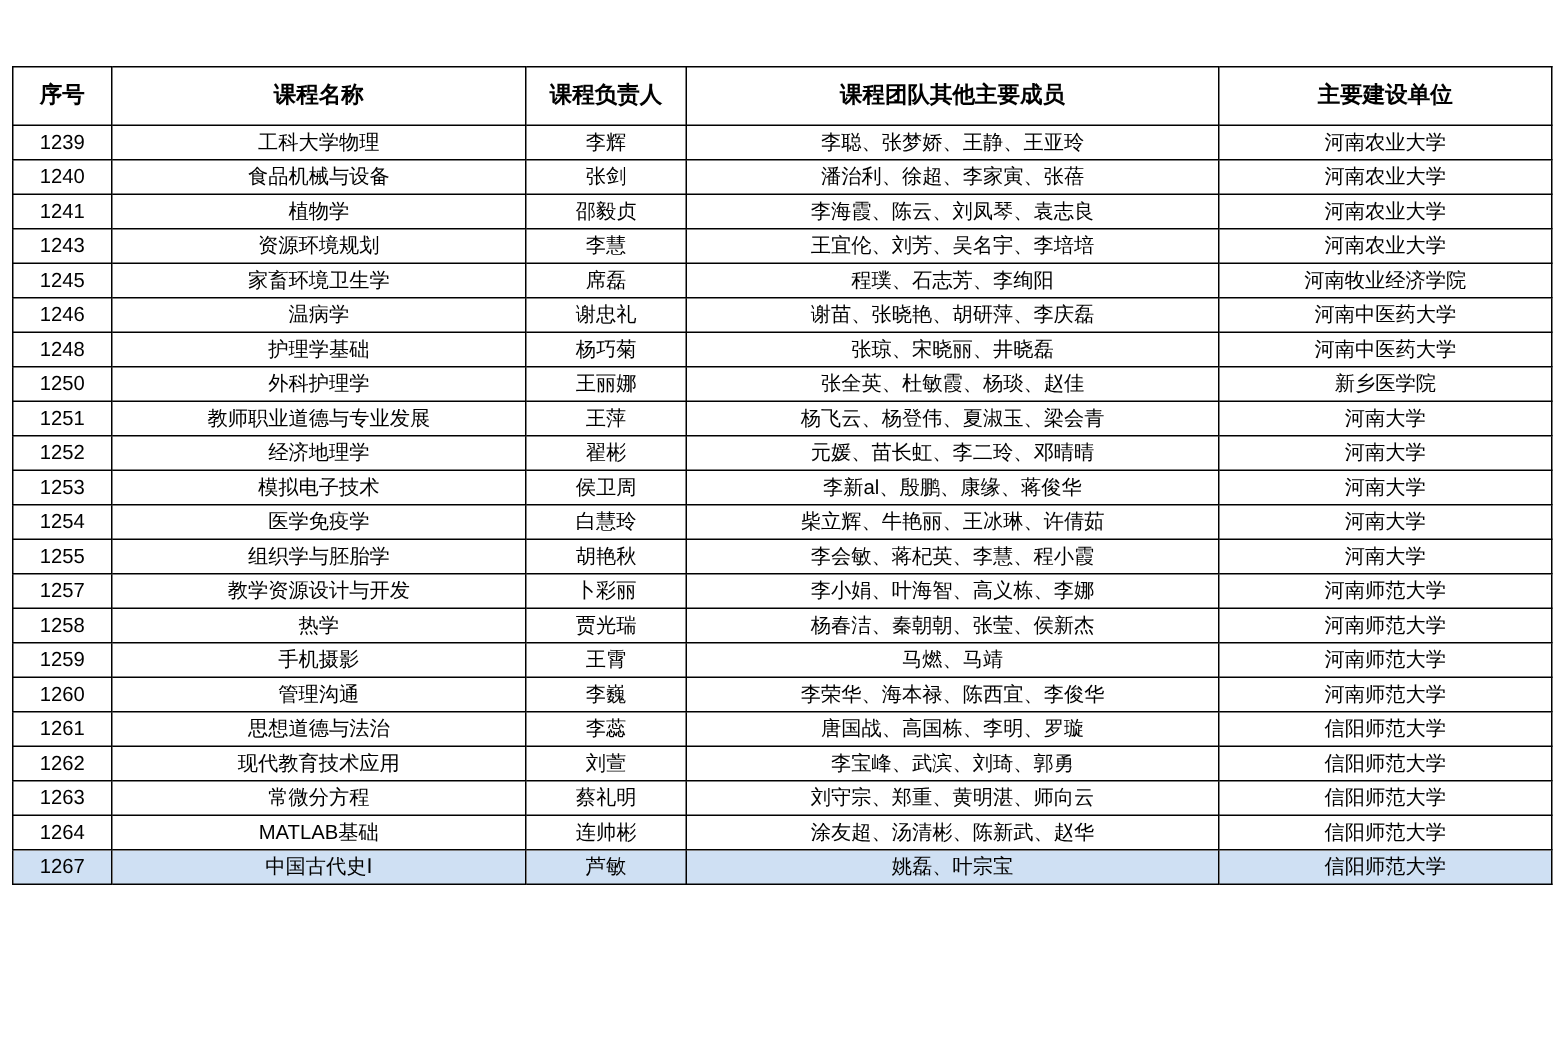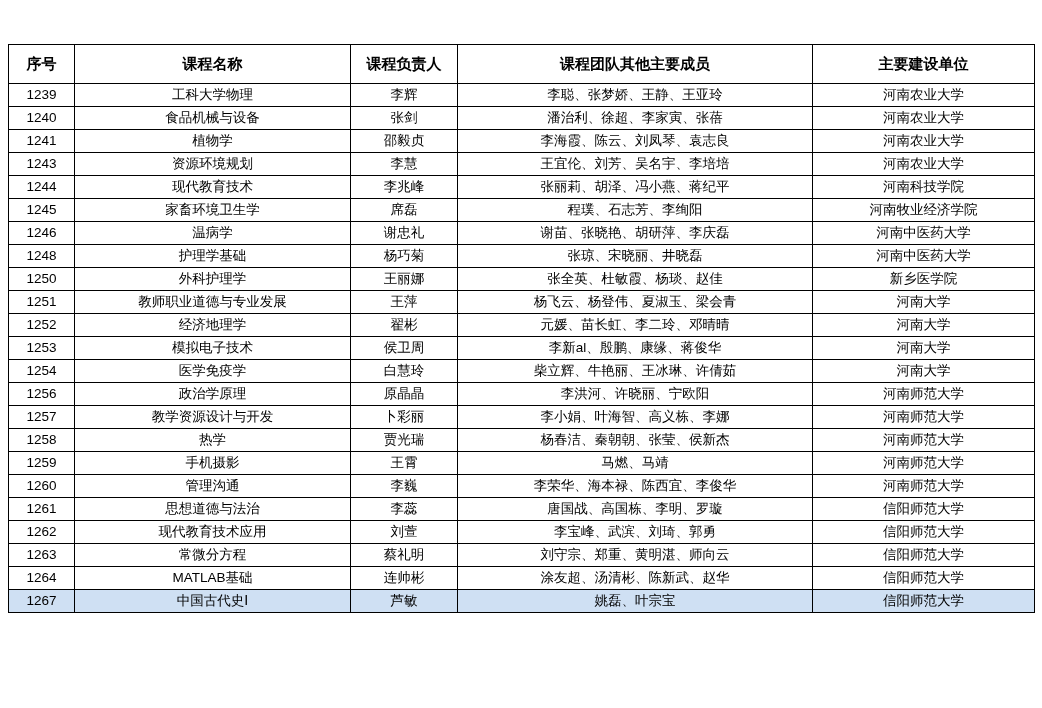--- a/index.html
+++ b/index.html
@@ -106,27 +106,20 @@
           <td>河南农业大学</td>
         </tr>
         <tr>
           <td>1243</td>
           <td>资源环境规划</td>
           <td>李慧</td>
           <td>王宜伦、刘芳、吴名宇、李培培</td>
           <td>河南农业大学</td>
         </tr>
         <tr>
-          <td>1244</td>
-          <td>现代教育技术</td>
-          <td>李兆峰</td>
-          <td>张丽莉、胡泽、冯小燕、蒋纪平</td>
-          <td>河南科技学院</td>
-        </tr>
-        <tr>
           <td>1245</td>
           <td>家畜环境卫生学</td>
           <td>席磊</td>
           <td>程璞、石志芳、李绚阳</td>
           <td>河南牧业经济学院</td>
         </tr>
         <tr>
           <td>1246</td>
           <td>温病学</td>
           <td>谢忠礼</td>
@@ -169,25 +162,25 @@
           <td>河南大学</td>
         </tr>
         <tr>
           <td>1254</td>
           <td>医学免疫学</td>
           <td>白慧玲</td>
           <td>柴立辉、牛艳丽、王冰琳、许倩茹</td>
           <td>河南大学</td>
         </tr>
         <tr>
-          <td>1256</td>
-          <td>政治学原理</td>
-          <td>原晶晶</td>
-          <td>李洪河、许晓丽、宁欧阳</td>
-          <td>河南师范大学</td>
+          <td>1255</td>
+          <td>组织学与胚胎学</td>
+          <td>胡艳秋</td>
+          <td>李会敏、蒋杞英、李慧、程小霞</td>
+          <td>河南大学</td>
         </tr>
         <tr>
           <td>1257</td>
           <td>教学资源设计与开发</td>
           <td>卜彩丽</td>
           <td>李小娟、叶海智、高义栋、李娜</td>
           <td>河南师范大学</td>
         </tr>
         <tr>
           <td>1258</td>

